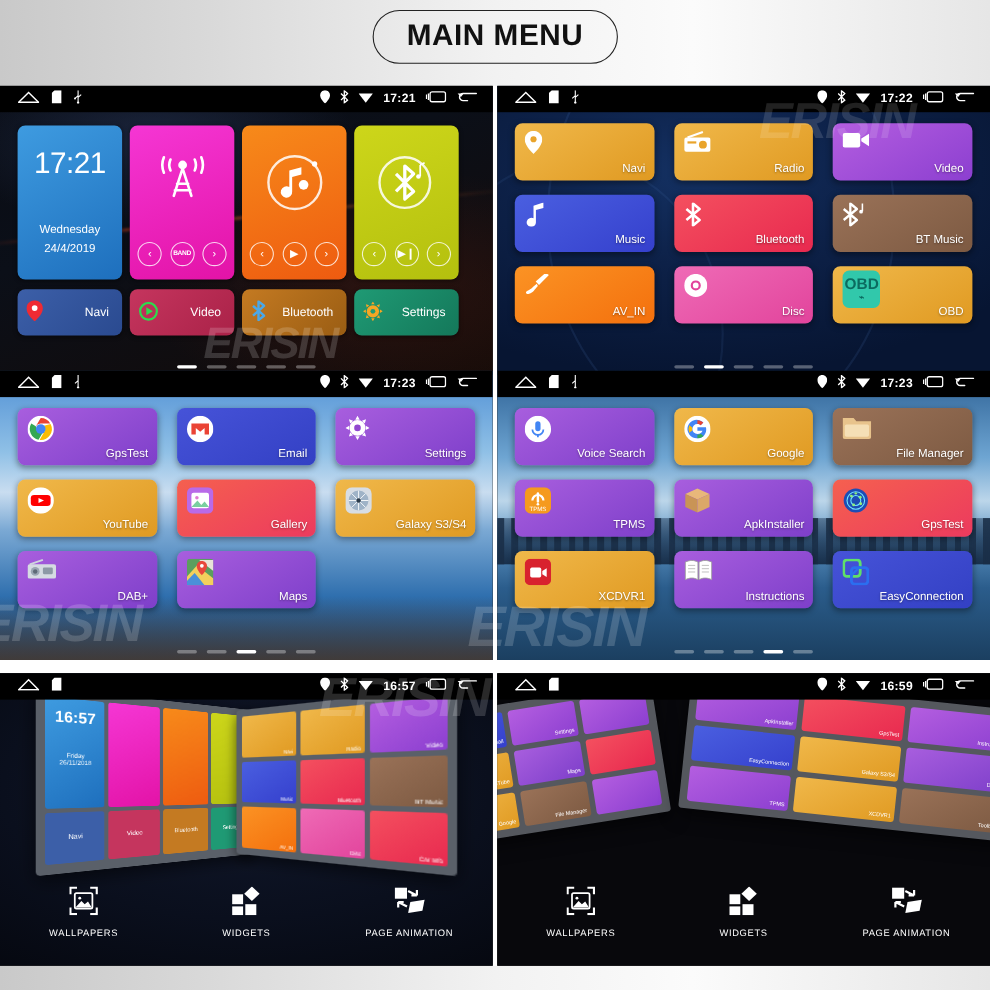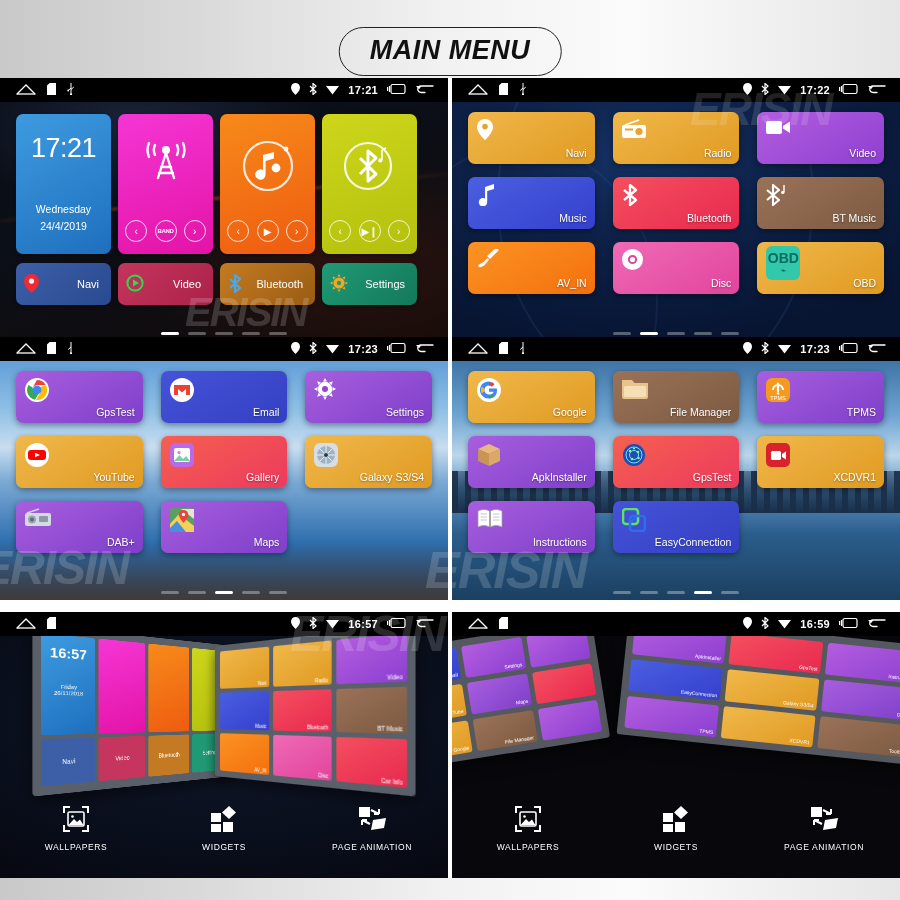--- a/index.html
+++ b/index.html
@@ -7,23 +7,23 @@
     width:900px; height:900px; overflow:hidden;
     font-family:"Liberation Sans", sans-serif;
     background:#fff;
   }
   .page { position:relative; width:900px; height:900px; background:
       linear-gradient(to right,#c9c9c9 0%,#d8d8d8 20%,#f2f2f2 50%,#fbfbfb 70%,#e6e6e6 100%); }
 
   
   .header { position:absolute; left:0; top:0; width:900px; height:78px; }
   .title-pill{
-    position:absolute; left:50%; top:27px; transform:translateX(-50%);
+    position:absolute; left:50%; top:9px; transform:translateX(-50%);
     border:1.6px solid #222; border-radius:28px;
-    padding:7px 30px 9px; background:transparent;font-style:italic;
+    padding:7px 30px 9px; background:transparent;
   }
   .title-pill span{ font-size:27px; font-weight:bold; letter-spacing:.5px; color:#111;
                     font-family:"Liberation Sans", sans-serif; }
 
   
   .grid{ position:absolute; left:0; top:78px; width:900px; height:800px; background:#fff; }
   .screen{ position:absolute; overflow:hidden; background:#000; }
   .r1{ top:0;   height:263px; }
   .r2{ top:259px; height:263px; }
   .r3{ top:534px; height:266px; }
@@ -634,20 +634,29 @@
                 <path d="M.6 4 V8" stroke="#fff" stroke-width="1.2"></path>
               </svg></span>
           <span class="ic"><svg width="19" height="12" viewBox="0 0 19 12">
                 <path d="M18 3 H6 A3.2 3.2 0 0 0 6 9.5 H10" fill="none" stroke="#fff" stroke-width="1.3" stroke-linecap="round"></path>
                 <path d="M1 3 L6.5 3 L4 6.2 Z" fill="#fff"></path>
               </svg></span>
         </div>
       </div>
 
       <div class="appgrid">
+        <div class="app g-purple2">
+          <span class="aicon"><svg width="24" height="24" viewBox="0 0 24 24">
+                <circle cx="12" cy="12" r="12" fill="#fff"></circle>
+                <rect x="9.6" y="5" width="4.8" height="9" rx="2.4" fill="#4285f4"></rect>
+                <path d="M7 12.4 A5 5 0 0 0 17 12.4" stroke="#4285f4" stroke-width="1.6" fill="none"></path>
+                <path d="M12 17 V19.4" stroke="#4285f4" stroke-width="1.6"></path>
+              </svg></span>
+          <span class="alabel">Voice Search</span>
+        </div>
         <div class="app g-orange">
           <span class="aicon"><svg width="24" height="24" viewBox="0 0 24 24">
                 <circle cx="12" cy="12" r="12" fill="#fff"></circle>
                 <path d="M12 10.4 V13.7 H16.6 C16.2 15.3 14.6 16.6 12 16.6 A4.6 4.6 0 1 1 12 7.4 C13.3 7.4 14.3 7.9 15 8.5 L17.4 6.2 A8.4 8.4 0 1 0 12 20.4 C16.6 20.4 20 17.2 20 12.4 C20 11.7 19.9 11 19.8 10.4 Z" fill="#4285f4"></path>
                 <path d="M12 20.4 C14.2 20.4 16.1 19.7 17.5 18.4 L15 16.3 C14.2 16.9 13.2 17.2 12 17.2 Z" fill="#34a853"></path>
                 <path d="M12 7.4 C13.3 7.4 14.3 7.9 15 8.5 L17.4 6.2 C16 4.9 14.2 4 12 4 Z" fill="#ea4335"></path>
                 <path d="M4.6 15.5 L7.3 13.4 A4.7 4.7 0 0 1 7.3 10.6 L4.6 8.5 A8.4 8.4 0 0 0 4.6 15.5z" fill="#fbbc05"></path>
               </svg></span>
           <span class="alabel">Google</span>
         </div>

